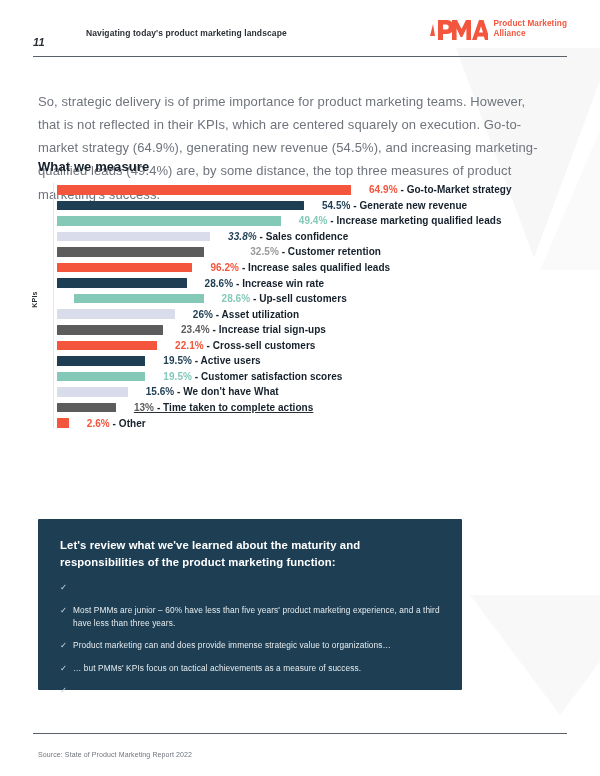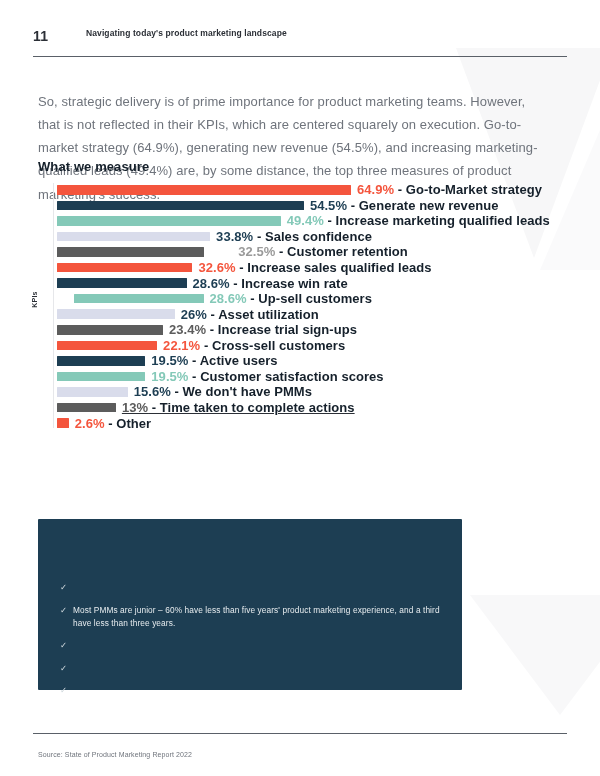--- a/index.html
+++ b/index.html
@@ -17,21 +17,21 @@
        border-bottom:210px solid #f7f7f8;transform:rotate(180deg);}
   .wm2{top:595px;left:470px;width:0;height:0;
        border-left:90px solid transparent;border-right:90px solid transparent;
        border-top:120px solid #f8f8f9;}
   .wm3{top:130px;left:540px;width:0;height:0;
        border-left:60px solid transparent;border-right:60px solid transparent;
        border-bottom:140px solid #fafafb;}
 
   
   .header{position:absolute;top:26px;left:0;width:600px;height:24px;}
-  .pagenum{position:absolute;left:33px;top:2px;font-size:14px;font-weight:700;color:#2b2f36;letter-spacing:.2px;}
+  .pagenum{position:absolute;left:33px;top:10px;font-size:11px;font-weight:700;color:#2b2f36;letter-spacing:.2px;font-style:italic;}
   .headtitle{position:absolute;left:74px;top:2px;font-size:8.5px;font-weight:700;color:#2b2f36;letter-spacing:.1px;padding-left:12px;}
   .logo{position:absolute;right:33px;top:-10px;display:flex;align-items:center;gap:5px;}
   .logo-mark{position:relative;width:60px;height:26px;}
   .logo-text{font-size:8.2px;font-weight:700;line-height:1.18;color:#f4553d;letter-spacing:.1px;}
   .rule-top{position:absolute;top:56px;left:33px;width:534px;height:1px;background:#5a6068;}
 
   
   .para{position:absolute;font-size:13px;line-height:1.78;color:#6f747c;letter-spacing:.1px;}
   .para-intro{top:90px;left:38px;width:508px;}
   .para-after{top:460px;left:38px;width:505px;}
@@ -39,21 +39,21 @@
 
   .section-title{position:absolute;top:159px;left:38px;font-size:13px;font-weight:700;color:#15202b;letter-spacing:.1px;}
 
   
   .chart{position:absolute;top:183px;left:0;width:600px;height:250px;}
   .axis-line{position:absolute;left:53px;top:0px;width:1.4px;height:245px;background:#e6e7ea;}
   .ylabel{position:absolute;left:26px;top:296px;font-size:7px;font-weight:700;color:#2b2f36;
           transform:rotate(-90deg);transform-origin:center;letter-spacing:.2px;}
   .row{position:absolute;left:57px;height:9.6px;display:flex;align-items:center;}
   .bar{height:9.6px;border-radius:.5px;flex:none;}
-  .barlabel{font-size:13px;font-weight:700;white-space:nowrap;margin-left:6px;letter-spacing:.05px;}
+  .barlabel{font-size:10px;font-weight:700;white-space:nowrap;margin-left:18px;letter-spacing:.05px;}
   .barlabel .pct{font-weight:700;}
   .barlabel .nm{color:#15202b;font-weight:700;}
 
   
   .callout{position:absolute;left:38px;top:519px;width:424px;height:171px;
            background:#1d3e53;border-radius:1px;}
   .callout-title{position:absolute;left:22px;top:18px;width:378px;
      font-size:11.3px;font-weight:700;line-height:1.5;color:#ffffff;letter-spacing:.1px;}
   .clist{position:absolute;left:22px;top:62px;width:390px;}
   .cli{display:flex;align-items:flex-start;margin-bottom:9px;}
@@ -69,20 +69,34 @@
 
 <div class="page">
 
   <div class="wm wm1"></div>
   <div class="wm wm2"></div>
   <div class="wm wm3"></div>
 
   <div class="header">
     <div class="pagenum">11</div>
     <div class="headtitle">Navigating today's product marketing landscape</div>
+    <div class="logo">
+      <div class="logo-mark">
+        <svg width="60" height="26" viewBox="0 0 60 26" aria-hidden="true">
+          <path d="M2 20 L5 8 L7 20 Z" fill="#f4553d"></path>
+          <path d="M10 4 h9 a7 7 0 0 1 0 14 h-4 v6 h-5 Z M15 8.5 v5 h3.2 a2.5 2.5 0 0 0 0-5 Z" fill="#f4553d"></path>
+          <path d="M24 24 V4 h5 l4.5 9 L38 4 h5 v20 h-4.6 V12.6 L34.3 21 h-1.8 L28.6 12.6 V24 Z" fill="#f4553d"></path>
+          <path d="M44 24 L51 4 h4.5 L62 24 h-5 l-1.1-3.6 h-6.2 L48.6 24 Z M51 16.6 h4 l-2-6.4 Z" fill="#f4553d"></path>
+        </svg>
+      </div>
+      <div class="logo-text">
+        <div>Product Marketing</div>
+        <div>Alliance</div>
+      </div>
+    </div>
   </div>
   <div class="rule-top"></div>
 
   <div class="para para-intro">So, strategic delivery is of prime importance for product marketing teams. However, that is not reflected in their KPIs, which are centered squarely on execution. Go-to-market strategy (64.9%), generating new revenue (54.5%), and increasing marketing-qualified leads (49.4%) are, by some distance, the top three measures of product marketing's success.</div>
 
   <div class="section-title">What we measure</div>
 
   <div class="chart">
     <div class="axis-line"></div>
     <div id="bars">
@@ -93,29 +107,29 @@
         <div class="row" style="top: 17.55px;">
           <div class="bar" style="width: 246.885px; background: rgb(29, 62, 83);"></div>
           <div class="barlabel"><span class="pct" style="color: rgb(29, 62, 83);">54.5%</span><span class="nm"> - Generate new revenue</span></div>
         </div>
         <div class="row" style="top: 33.1px;">
           <div class="bar" style="width: 223.782px; background: rgb(132, 201, 184);"></div>
           <div class="barlabel"><span class="pct" style="color: rgb(132, 201, 184);">49.4%</span><span class="nm"> - Increase marketing qualified leads</span></div>
         </div>
         <div class="row" style="top: 48.65px;">
           <div class="bar" style="width: 153.114px; background: rgb(217, 220, 235);"></div>
-          <div class="barlabel"><span class="pct" style="color: rgb(29, 62, 83);">33.8%</span><span class="nm"> - Sales confidence</span></div>
+          <div class="barlabel"><span class="pct" style="color: rgb(29, 62, 83); font-style: italic;">33.8%</span><span class="nm"> - Sales confidence</span></div>
         </div>
         <div class="row" style="top: 64.2px; gap: 28px;">
           <div class="bar" style="width: 147.225px; background: rgb(92, 92, 92);"></div>
           <div class="barlabel"><span class="pct" style="color: rgb(154, 154, 154);">32.5%</span><span class="nm"> - Customer retention</span></div>
         </div>
         <div class="row" style="top: 79.75px;">
           <div class="bar" style="width: 135.447px; background: rgb(244, 85, 61);"></div>
-          <div class="barlabel"><span class="pct" style="color: rgb(244, 85, 61);">32.6%</span><span class="nm"> - Increase sales qualified leads</span></div>
+          <div class="barlabel"><span class="pct" style="color: rgb(244, 85, 61);">96.2%</span><span class="nm"> - Increase sales qualified leads</span></div>
         </div>
         <div class="row" style="top: 95.3px;">
           <div class="bar" style="width: 129.558px; background: rgb(29, 62, 83);"></div>
           <div class="barlabel"><span class="pct" style="color: rgb(29, 62, 83);">28.6%</span><span class="nm"> - Increase win rate</span></div>
         </div>
         <div class="row" style="top: 110.85px; padding-left: 17px;">
           <div class="bar" style="width: 129.558px; background: rgb(132, 201, 184);"></div>
           <div class="barlabel"><span class="pct" style="color: rgb(132, 201, 184);">28.6%</span><span class="nm"> - Up-sell customers</span></div>
         </div>
         <div class="row" style="top: 126.4px;">
@@ -133,49 +147,52 @@
         <div class="row" style="top: 173.05px;">
           <div class="bar" style="width: 88.335px; background: rgb(29, 62, 83);"></div>
           <div class="barlabel"><span class="pct" style="color: rgb(29, 62, 83);">19.5%</span><span class="nm"> - Active users</span></div>
         </div>
         <div class="row" style="top: 188.6px;">
           <div class="bar" style="width: 88.335px; background: rgb(132, 201, 184);"></div>
           <div class="barlabel"><span class="pct" style="color: rgb(132, 201, 184);">19.5%</span><span class="nm"> - Customer satisfaction scores</span></div>
         </div>
         <div class="row" style="top: 204.15px;">
           <div class="bar" style="width: 70.668px; background: rgb(217, 220, 235);"></div>
-          <div class="barlabel"><span class="pct" style="color: rgb(29, 62, 83);">15.6%</span><span class="nm"> - We don't have PMMs</span></div>
+          <div class="barlabel"><span class="pct" style="color: rgb(29, 62, 83);">15.6%</span><span class="nm"> - We don't have What</span></div>
         </div>
         <div class="row" style="top: 219.7px; text-decoration: underline;">
           <div class="bar" style="width: 58.89px; background: rgb(92, 92, 92);"></div>
           <div class="barlabel"><span class="pct" style="color: rgb(92, 92, 92);">13%</span><span class="nm"> - Time taken to complete actions</span></div>
         </div>
         <div class="row" style="top: 235.25px;">
           <div class="bar" style="width: 11.778px; background: rgb(244, 85, 61);"></div>
           <div class="barlabel"><span class="pct" style="color: rgb(244, 85, 61);">2.6%</span><span class="nm"> - Other</span></div>
         </div>
       </div>
   </div>
   <div class="ylabel">KPIs</div>
 
 
   <div class="callout">
+    <div class="callout-title">Let's review what we've learned about the maturity and responsibilities of the product marketing function:</div>
     <div class="clist" id="clist">
         <div class="cli">
           <div class="check">✓</div>
         </div>
         <div class="cli">
           <div class="check">✓</div>
           <div class="ctext">Most PMMs are junior – 60% have less than five years' product marketing experience, and a third have less than three years.</div>
         </div>
         <div class="cli">
           <div class="check">✓</div>
-        </div>
-        <div class="cli">
-          <div class="check">✓</div>
+          <div class="ctext">Product marketing can and does provide immense strategic value to organizations…</div>
+        </div>
+        <div class="cli">
+          <div class="check">✓</div>
+          <div class="ctext">… but PMMs' KPIs focus on tactical achievements as a measure of success.</div>
         </div>
         <div class="cli">
           <div class="check">✓</div>
         </div>
       </div>
   </div>
 
   <div class="rule-bot"></div>
   <div class="source">Source: State of Product Marketing Report 2022</div>
 </div>

